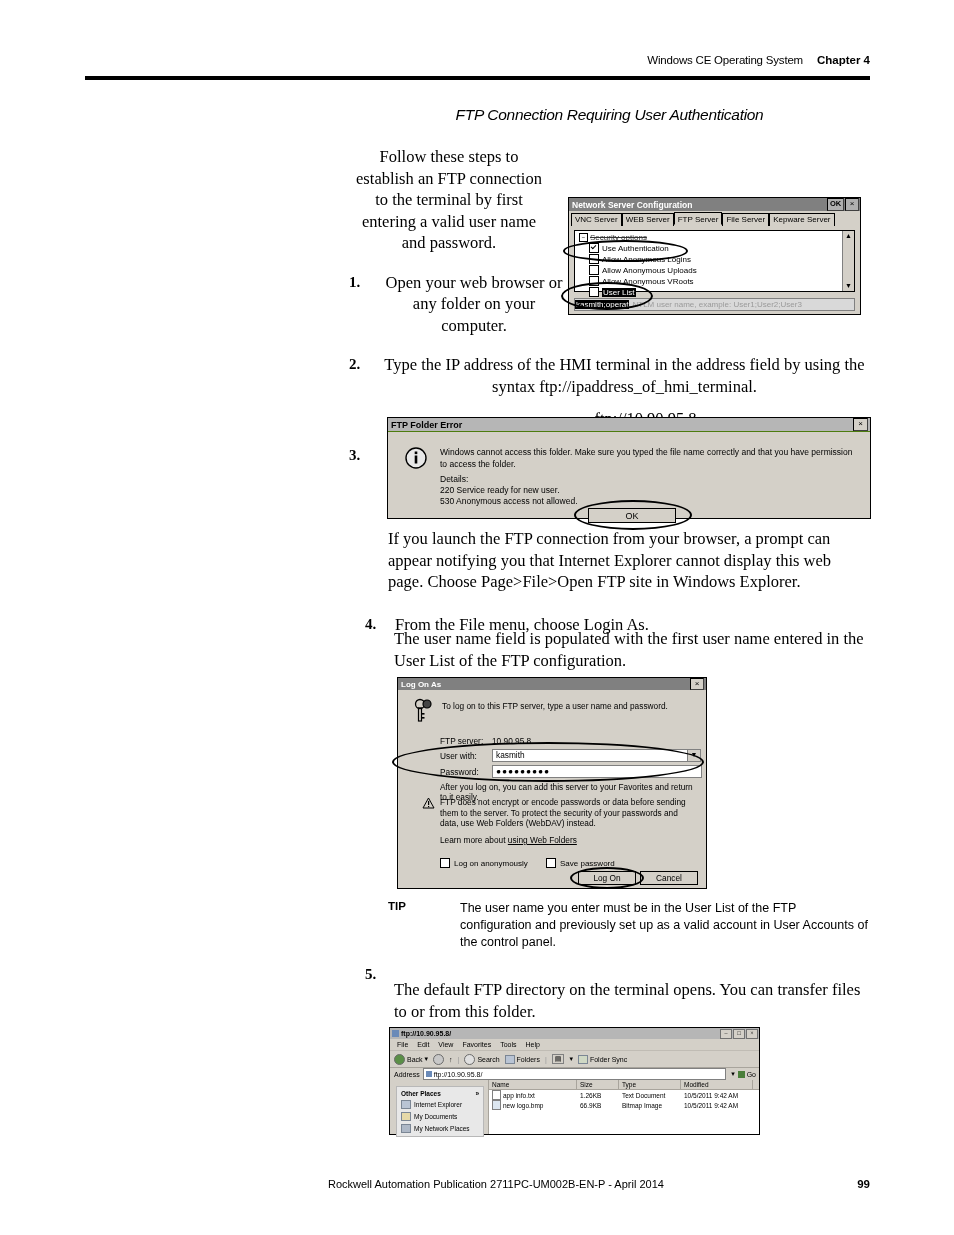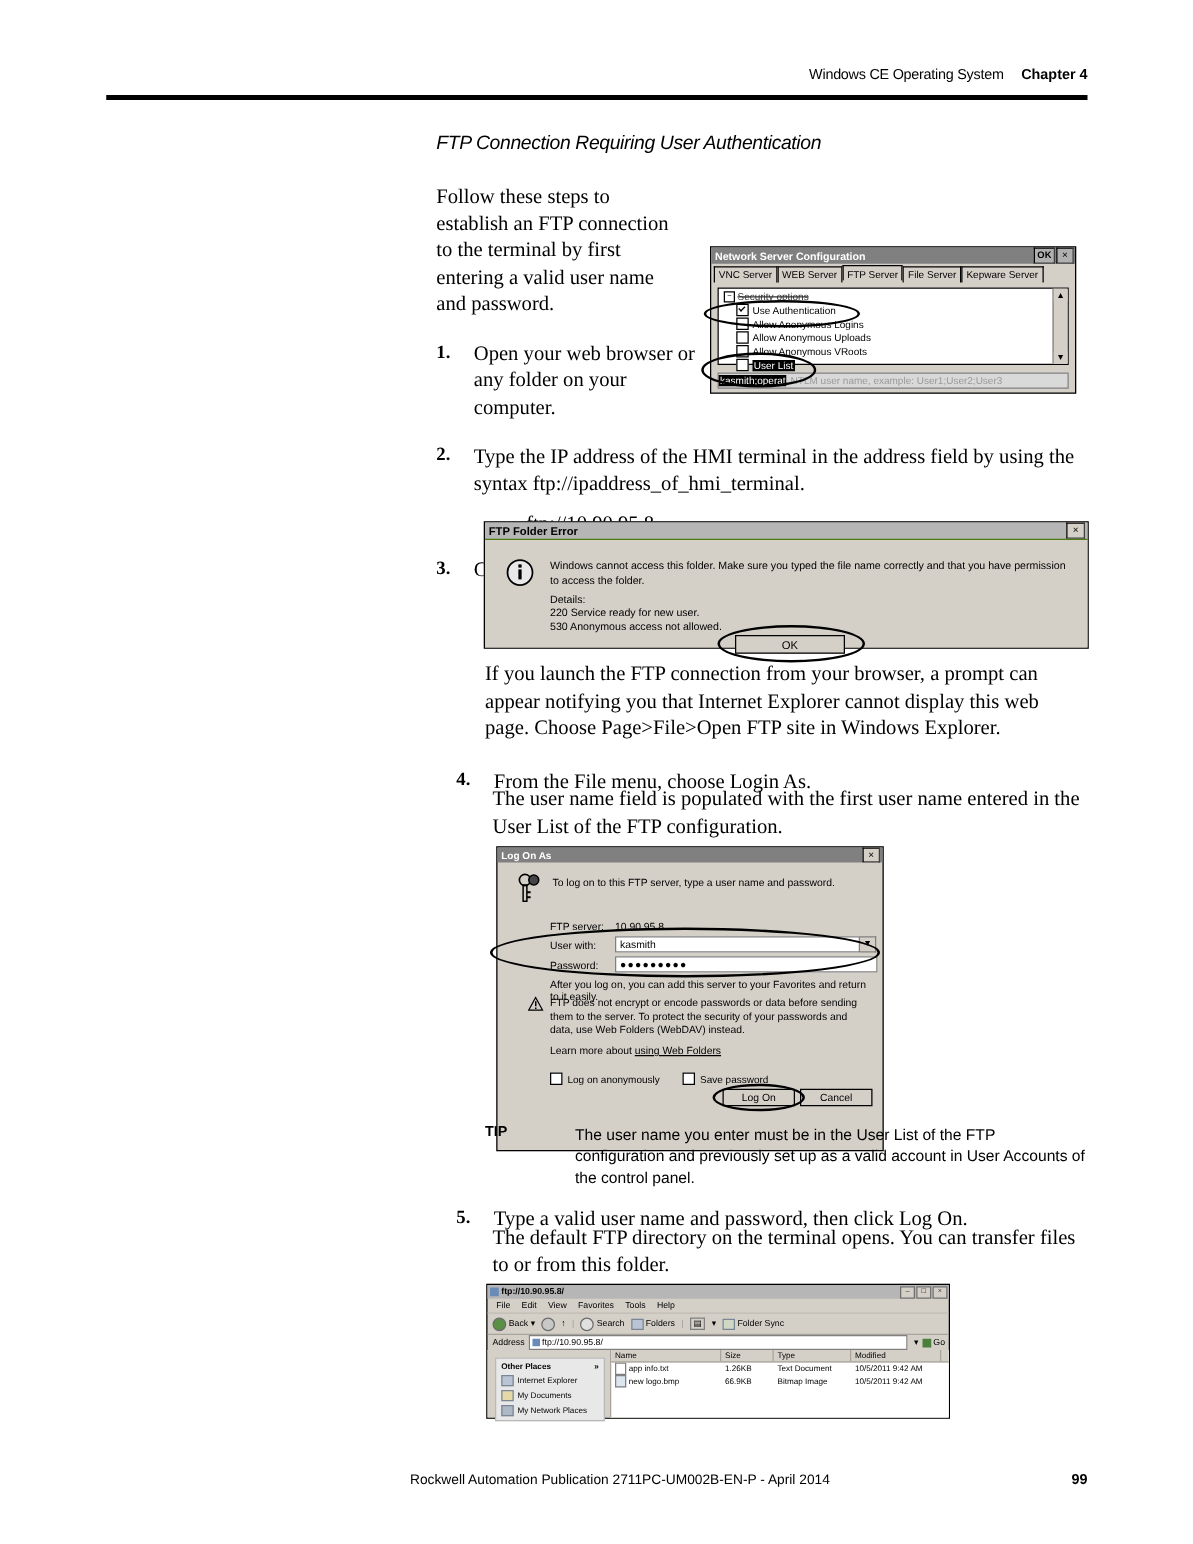--- a/index.html
+++ b/index.html
@@ -10,21 +10,21 @@
   }
   .page{position:absolute;left:0;top:0;width:954px;height:1235px;}
 
   
   .hdr{position:absolute;left:85px;top:50px;width:785px;text-align:right;}
   .hdr-txt{font-family:"Liberation Sans", sans-serif;font-size:11.5px;letter-spacing:-0.2px;display:inline;}
   .hdr-ch{font-family:"Liberation Sans", sans-serif;font-size:11.5px;font-weight:bold;display:inline;margin-left:14px;}
   .hdr-rule{position:absolute;left:85px;top:76px;width:785px;height:4px;background:#000;}
 
   
-  .col{position:absolute;left:349px;top:106px;width:521px;}
+  .col{position:absolute;left:349px;top:106px;width:521px;text-align:center;}
 
   h2.sect{
     font-family:"Liberation Sans", sans-serif;
     font-style:italic;font-weight:normal;font-size:15.5px;
     margin:0 0 22px 0;letter-spacing:-0.3px;
   }
 
   .body-txt{font-size:16.5px;line-height:21.5px;}
 
   .intro{width:200px;}
@@ -79,21 +79,21 @@
   #ffe .tbar-title{font-size:9px;color:#000;}
   #ffe .cl{font-size:8px;line-height:10px;width:13px;height:11px;background:#d4d0c8;}
   #ffe .ibody{position:absolute;left:0;top:14px;right:0;bottom:0;background:#d4d0c8;}
   #ffe .icon{position:absolute;left:16px;top:14px;width:24px;height:24px;}
   #ffe .msg{position:absolute;left:52px;top:14px;right:10px;
      font-family:"Liberation Sans", sans-serif;font-size:8.5px;line-height:12px;}
   #ffe .det{position:absolute;left:52px;top:42px;font-family:"Liberation Sans", sans-serif;font-size:8.5px;line-height:11px;}
   #ffe .ok{position:absolute;left:200px;top:76px;width:88px;height:15px;font-size:9px;line-height:14px;}
 
   
-  #loa{position:absolute;left:397px;top:677px;width:310px;height:244px;}
+  #loa{position:absolute;left:397px;top:677px;width:310px;height:212px;}
   #loa .tbar{height:12px;background:#808080;padding:0 2px 0 3px;}
   #loa .tbar-title{font-size:8px;}
   #loa .cl{font-size:8px;line-height:9px;width:12px;height:10px;background:#d4d0c8;}
   #loa .lbl{font-family:"Liberation Sans", sans-serif;font-size:8px;}
   #loa .keyicon{position:absolute;left:14px;top:20px;width:22px;height:26px;}
   #loa .intro2{position:absolute;left:44px;top:23px;right:8px;font-family:"Liberation Sans", sans-serif;font-size:8.3px;}
   #loa .row{position:absolute;left:42px;height:13px;display:flex;align-items:center;}
   #loa .rowlbl{width:52px;font-family:"Liberation Sans", sans-serif;font-size:8.3px;}
   #loa .rowval{font-family:"Liberation Sans", sans-serif;font-size:8.3px;text-align:center;}
   #loa .inp{width:196px;height:13px;background:#fff;border:1px solid #808080;box-sizing:border-box;
@@ -189,21 +189,20 @@
 
   <div class="step" style="position:absolute;left:365px;top:598px;width:505px;">
     <span class="num">4.</span>
     <span>From the File menu, choose Login As.</span>
   </div>
 
   <div class="body-txt" style="position:absolute;left:394px;top:628px;width:476px;">The user name field is populated with the first user name entered in the User List of the FTP configuration.</div>
 
   <div class="step" style="position:absolute;left:365px;top:948px;width:505px;">
     <span class="num">5.</span>
-    <span>Type a valid user name and password, then click Log On.</span>
   </div>
 
   <div class="body-txt" style="position:absolute;left:394px;top:979px;width:476px;">The default FTP directory on the terminal opens. You can transfer files to or from this folder.</div>
 
   <div class="winbox" id="nsc">
     <div class="tbar">
       <div class="tbar-title">Network Server Configuration</div>
       <div style="display:flex;align-items:center;">
         <div class="btn-sq ok">OK</div>
         <div class="btn-sq cl">×</div>

